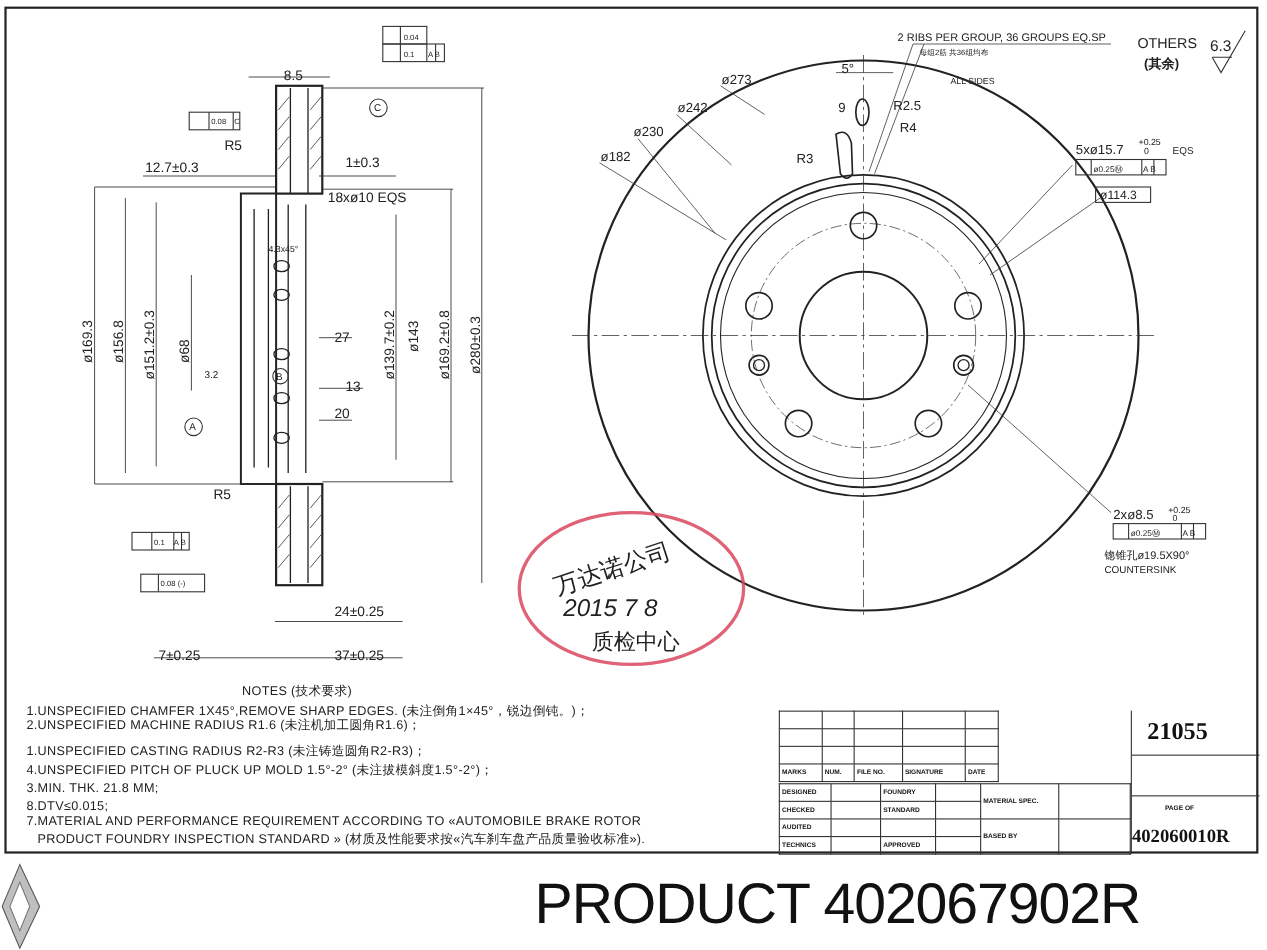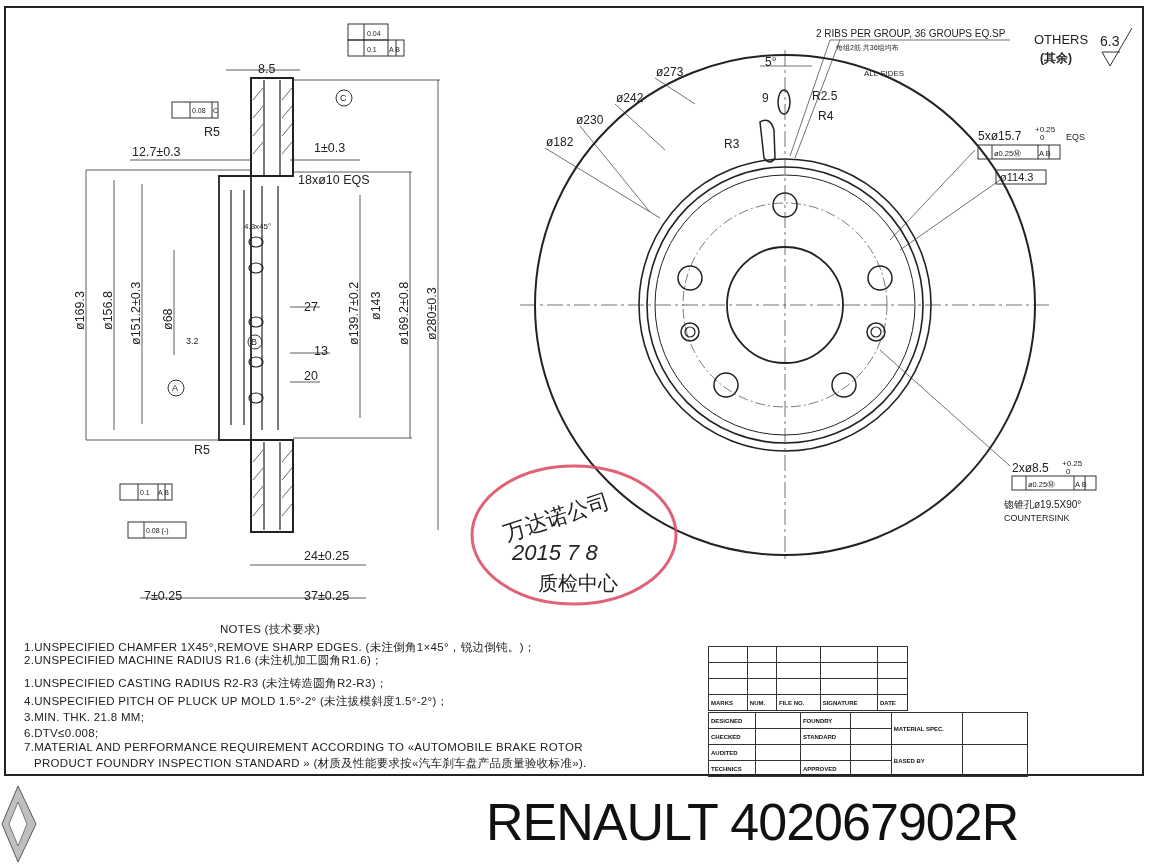--- a/index.html
+++ b/index.html
@@ -243,21 +243,21 @@
     <text x="70" y="128" font-size="20" fill="#e9a0ab">质检中心</text>
   </svg>
 
   <div class="notes">
     <div class="title">NOTES (技术要求)</div>
     <div class="line" style="top:18px">1.UNSPECIFIED CHAMFER 1X45°,REMOVE SHARP EDGES. (未注倒角1×45°，锐边倒钝。)；</div>
     <div class="line" style="top:31px">2.UNSPECIFIED MACHINE RADIUS R1.6 (未注机加工圆角R1.6)；</div>
     <div class="line" style="top:54px">1.UNSPECIFIED CASTING RADIUS R2-R3 (未注铸造圆角R2-R3)；</div>
     <div class="line" style="top:72px">4.UNSPECIFIED PITCH OF PLUCK UP MOLD 1.5°-2° (未注拔模斜度1.5°-2°)；</div>
     <div class="line" style="top:88px">3.MIN. THK. 21.8 MM;</div>
-    <div class="line" style="top:104px">6.DTV≤0.008;</div>
+    <div class="line" style="top:104px">8.DTV≤0.015;</div>
     <div class="line" style="top:118px">7.MATERIAL AND PERFORMANCE REQUIREMENT ACCORDING TO «AUTOMOBILE BRAKE ROTOR</div>
     <div class="line" style="top:134px;left:10px">  PRODUCT FOUNDRY INSPECTION STANDARD » (材质及性能要求按«汽车刹车盘产品质量验收标准»).</div>
   </div>
 
   <div class="titleblock">
     <table class="tb-table" style="left:0;top:0;width:200px;">
       <tbody>
           <tr>
             <td></td>
             <td></td>
@@ -313,20 +313,26 @@
             <td rowspan="2"></td>
       </tr>
       <tr>
         <td>TECHNICS</td>
             <td></td>
         <td>APPROVED</td>
             <td></td>
       </tr>
     </tbody>
       </table>
+    <div style="position:absolute;left:320px;top:0;width:116px;height:130px;border-left:1px solid #333;">
+      <div class="drawno" style="left:14px;top:6px;font-size:22px;">21055</div>
+      <div style="position:absolute;left:0;top:40px;width:116px;height:36px;border-top:1px solid #333;border-bottom:1px solid #333;"></div>
+      <div style="position:absolute;left:30px;top:86px;font-size:6px;font-weight:bold;">PAGE   OF</div>
+      <div class="drawno" style="left:0;top:104px;font-size:17px;">402060010R</div>
+    </div>
   </div>
 </div>
 
 <svg class="logo" viewBox="0 0 40 80">
   <polygon points="18,2 2,40 18,78 36,40" fill="#bfbfbf" stroke="#555" stroke-width="1"></polygon>
   <polygon points="18,18 9,40 18,62 27,40" fill="#fff" stroke="#777" stroke-width="1"></polygon>
 </svg>
-<div class="footer-title">RENAULT 402067902R</div>
+<div class="footer-title">PRODUCT 402067902R</div>
 
 </body></html>

